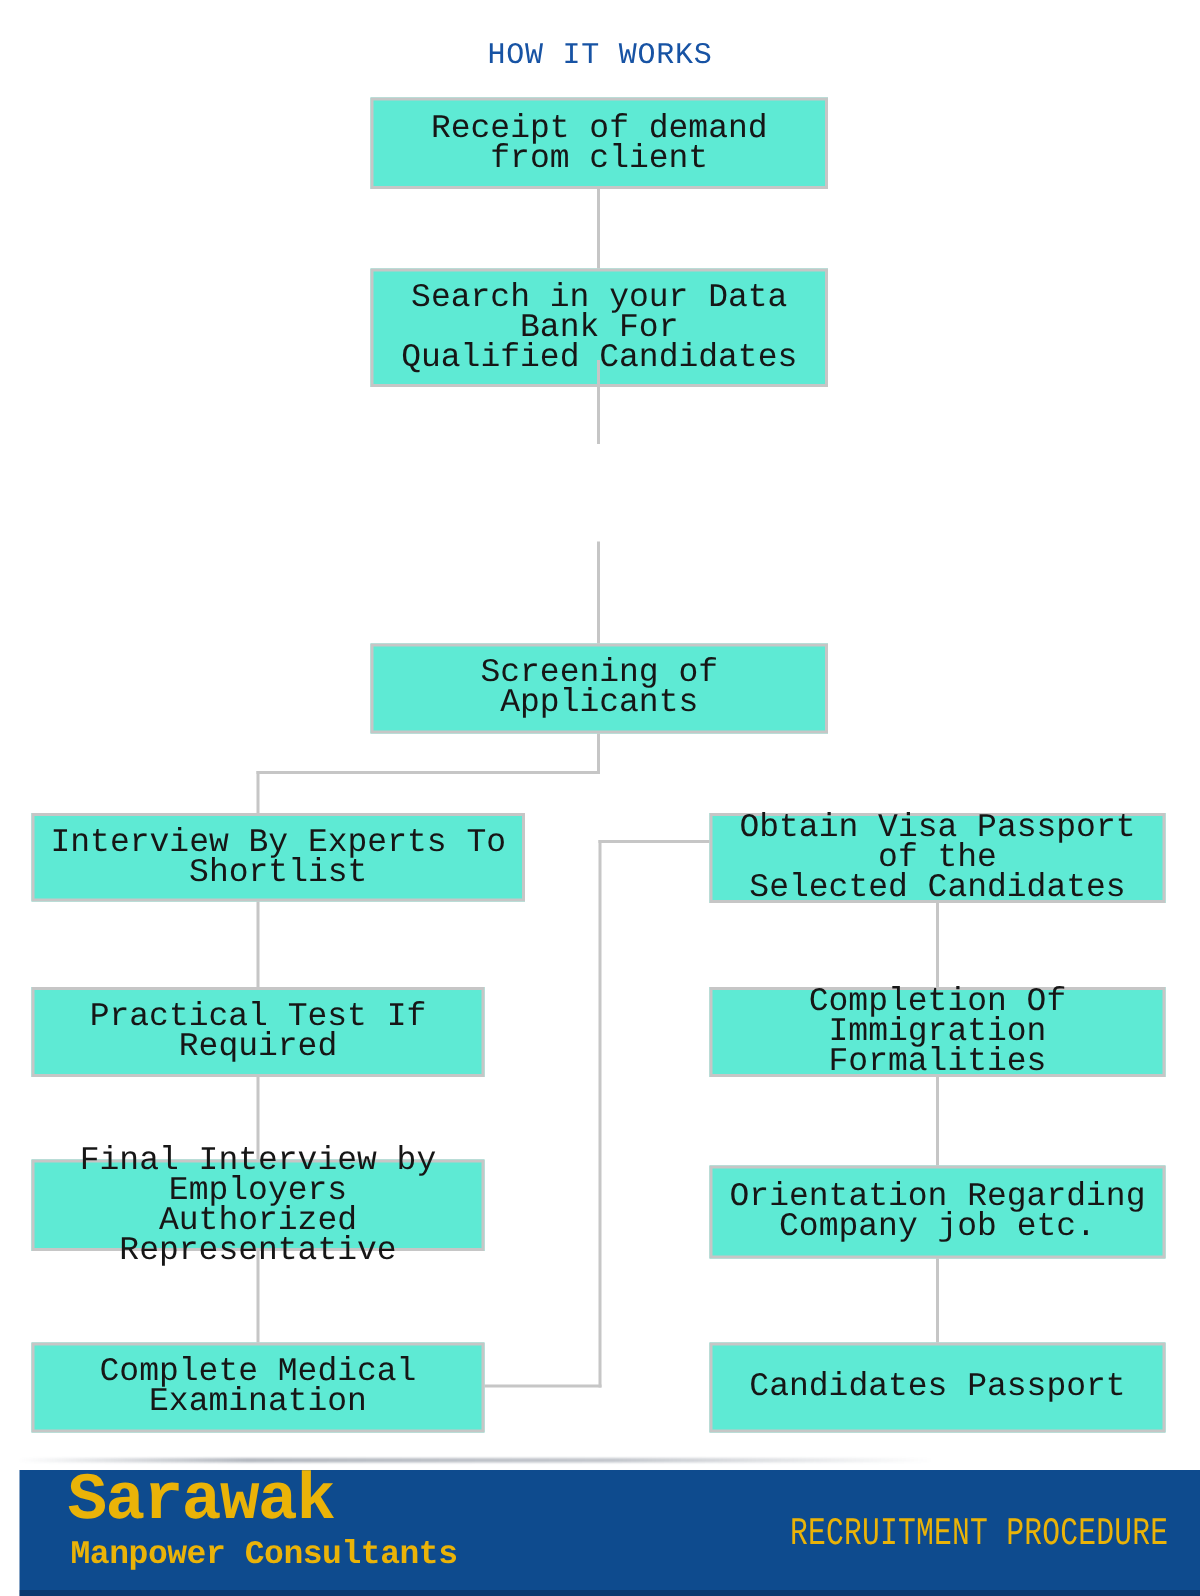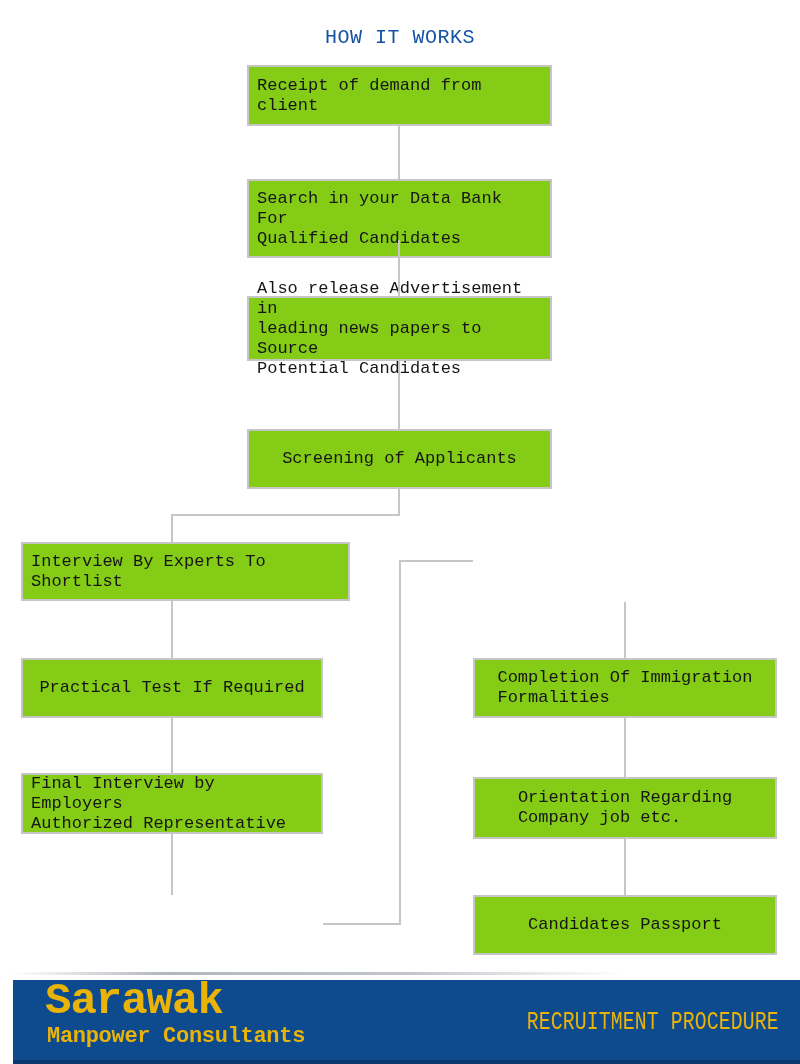--- a/index.html
+++ b/index.html
@@ -15,23 +15,24 @@
     margin:0;
     text-align:center;
     font-size:20px;font-weight:400;
     letter-spacing:0.5px;
     color:#1753a4;
   }
   .fbox{
     position:absolute;
     box-sizing:border-box;
     border:2px solid #c6c6c6;
-    background:#84cc16;
+    background:#5eead4;
     display:flex;align-items:center;justify-content:center;
-    font-size:17px;line-height:20px;color:#161616;
+    text-align:center;
+    font-size:22px;line-height:20px;color:#161616;
     white-space:pre-line;
     padding:4px 8px;
   }
   
   .b1{left:247px;top:65px;width:305px;height:61px;}
   .b2{left:247px;top:179px;width:305px;height:79px;}
   .b3{left:247px;top:296px;width:305px;height:65px;}
   .b4{left:247px;top:429px;width:305px;height:60px;}
   
   .l1{left:21px;top:542px;width:329px;height:59px;}
@@ -103,30 +104,30 @@
 </head>
 <body>
 
 <div class="canvas">
 
   <h1 class="title">HOW IT WORKS</h1>
 
   <div class="fbox b1">Receipt of demand from client</div>
   <div class="fbox b2">Search in your Data Bank For
 Qualified Candidates</div>
-  <div class="fbox b3">Also release Advertisement in
-leading news papers to Source
-Potential Candidates</div>
   <div class="fbox b4">Screening of Applicants</div>
 
   <div class="fbox l1">Interview By Experts To Shortlist</div>
   <div class="fbox l2">Practical Test If Required</div>
   <div class="fbox l3">Final Interview by Employers
 Authorized Representative</div>
+  <div class="fbox l4">Complete Medical Examination</div>
 
+  <div class="fbox r1">Obtain Visa Passport of the
+Selected Candidates</div>
   <div class="fbox r2">Completion Of Immigration
 Formalities</div>
   <div class="fbox r3">Orientation Regarding
 Company job etc.</div>
   <div class="fbox r4">Candidates Passport</div>
 
   <div class="conn c1"></div>
   <div class="conn c2"></div>
   <div class="conn c3"></div>
   <div class="conn c4"></div>

